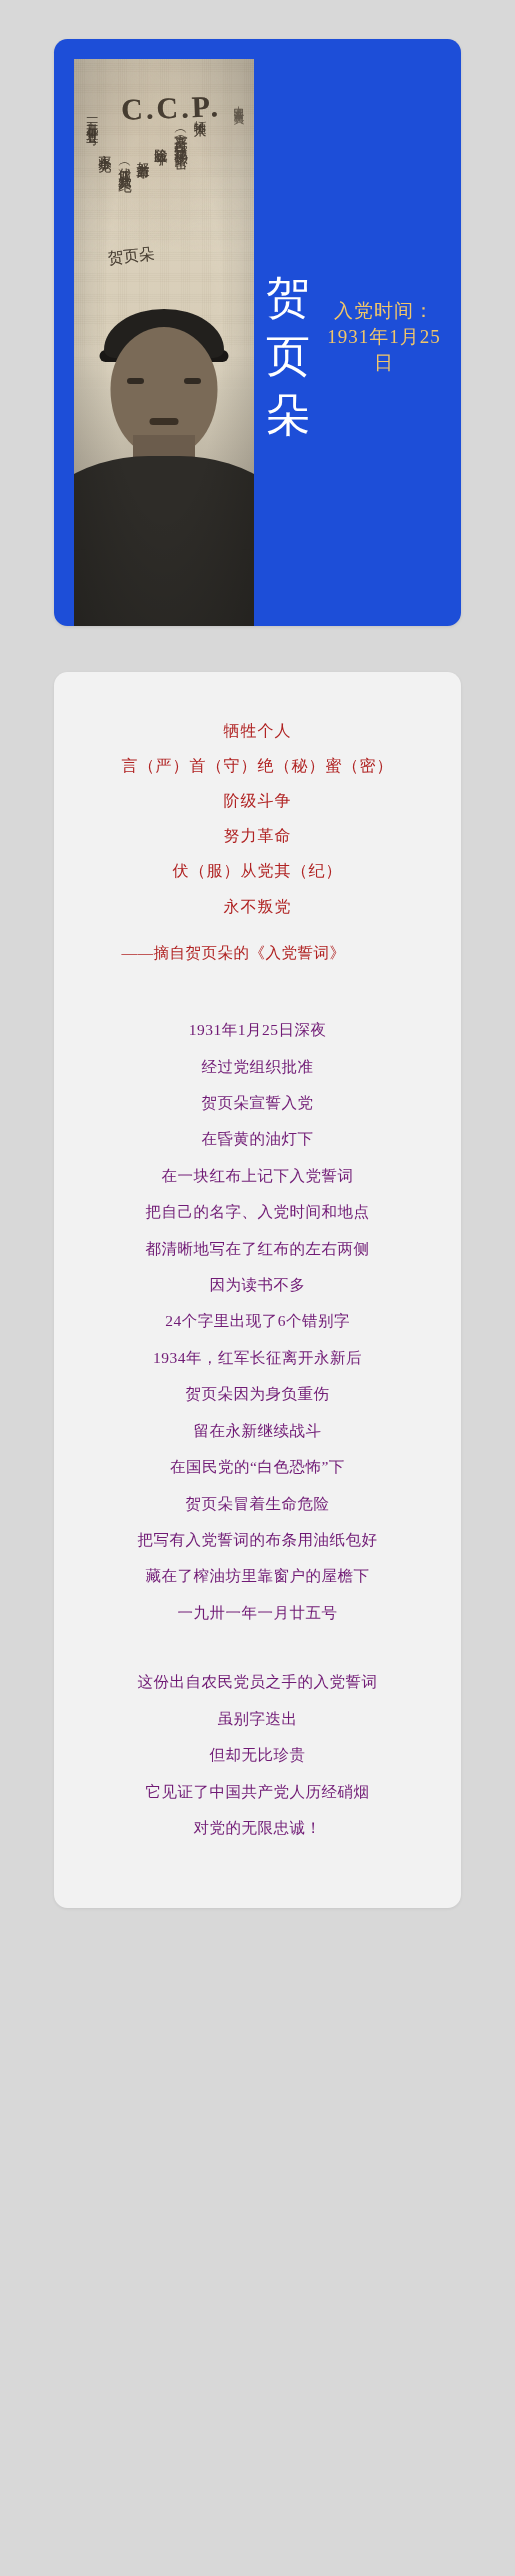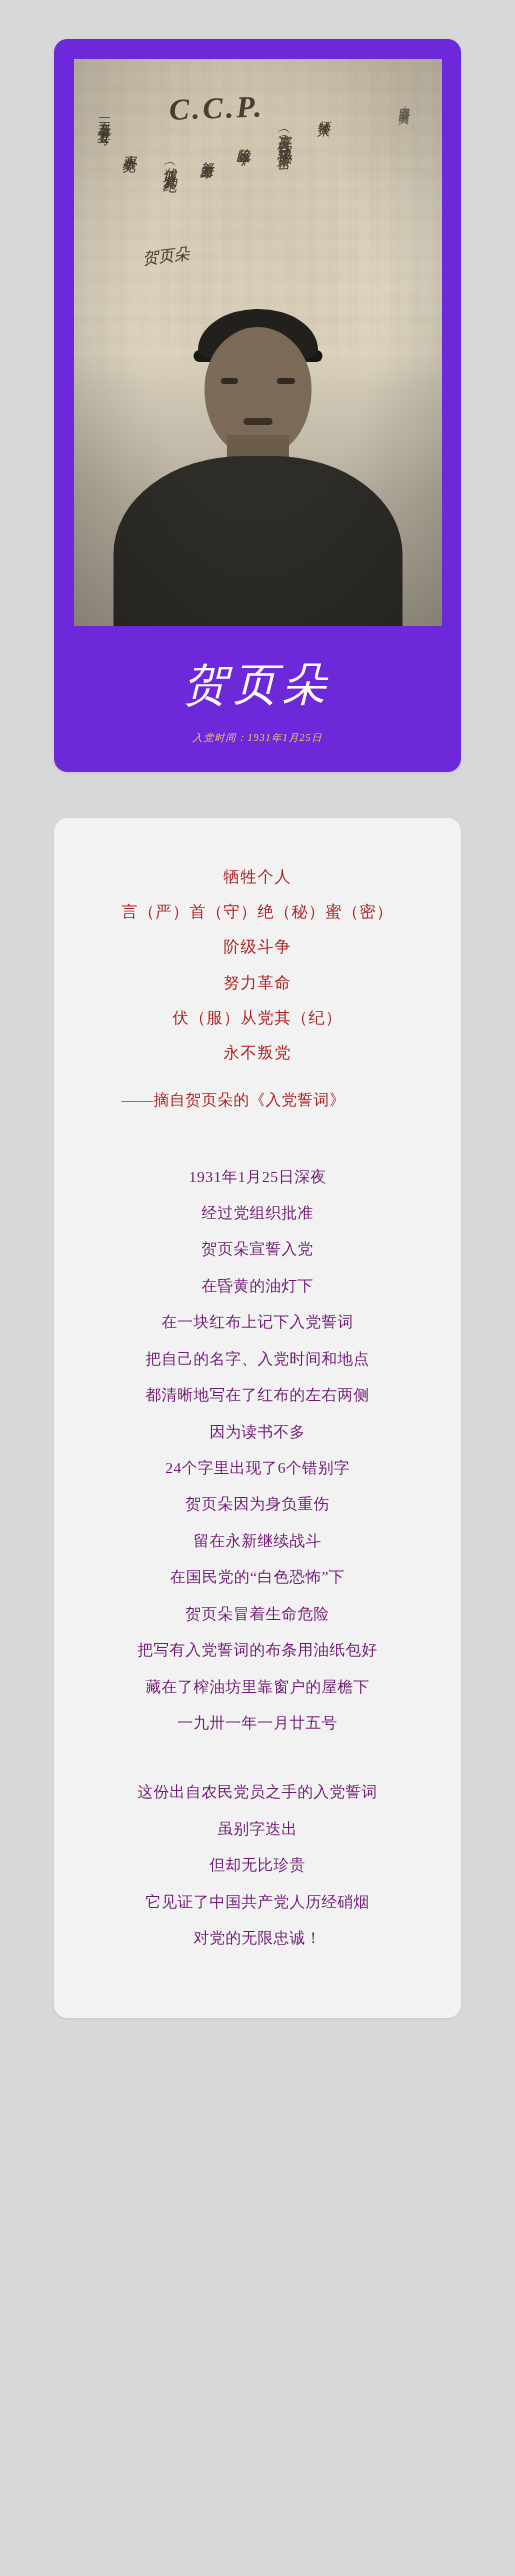--- a/index.html
+++ b/index.html
@@ -23,29 +23,27 @@
     box-sizing: border-box;
     display: flex;
     flex-direction: column;
     align-items: center;
   }
 
   
   .hero-card {
     width: 407px;
     margin-top: 39px;
-    background: #6d28d9;
+    background: #1d4ed8;
     border-radius: 13.4px;
     box-shadow: 0 1px 3.1px rgba(0,0,0,0.10);
     padding: 19.6px 19.6px 0 19.6px;
     box-sizing: border-box;
     display: flex;
-    flex-direction: column;
     align-items: center;
-    font-style: italic;
   }
 
   .photo-frame {
     width: 368px;
     height: 567px;
     background: #efe9dd;
     overflow: hidden;
     position: relative;
     border: 0;
   }
@@ -211,21 +209,21 @@
     color: #ffffff;
     font-size: 44px;
     letter-spacing: 5.2px;
     margin: 29px 0 0 0;
     font-weight: 400;
     font-family: "Liberation Serif", "DejaVu Serif", serif;
     text-align: center;
   }
   .hero-sub {
     color: #f1c66a;
-    font-size: 10px;
+    font-size: 19px;
     letter-spacing: 1px;
     margin: 17.5px 0 27px 0;
     text-align: center;
   }
 
   
   .body-card {
     width: 407px;
     margin-top: 46px;
     margin-bottom: 62px;
@@ -334,20 +332,21 @@
     <div class="story">
       <p>1931年1月25日深夜</p>
       <p>经过党组织批准</p>
       <p>贺页朵宣誓入党</p>
       <p>在昏黄的油灯下</p>
       <p>在一块红布上记下入党誓词</p>
       <p>把自己的名字、入党时间和地点</p>
       <p>都清晰地写在了红布的左右两侧</p>
       <p>因为读书不多</p>
       <p>24个字里出现了6个错别字</p>
+      <p>1934年，红军长征离开永新后</p>
       <p>贺页朵因为身负重伤</p>
       <p>留在永新继续战斗</p>
       <p>在国民党的“白色恐怖”下</p>
       <p>贺页朵冒着生命危险</p>
       <p>把写有入党誓词的布条用油纸包好</p>
       <p>藏在了榨油坊里靠窗户的屋檐下</p>
       <p>一九卅一年一月廿五号</p>
 
       <div class="gap"></div>
 

